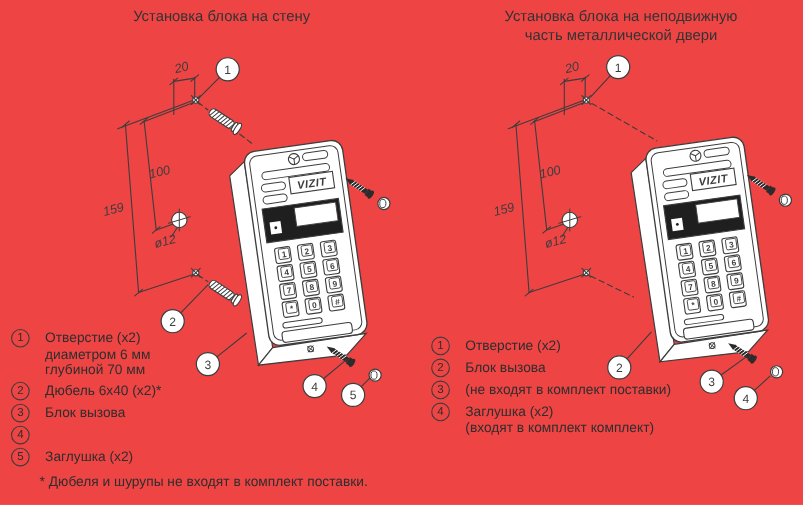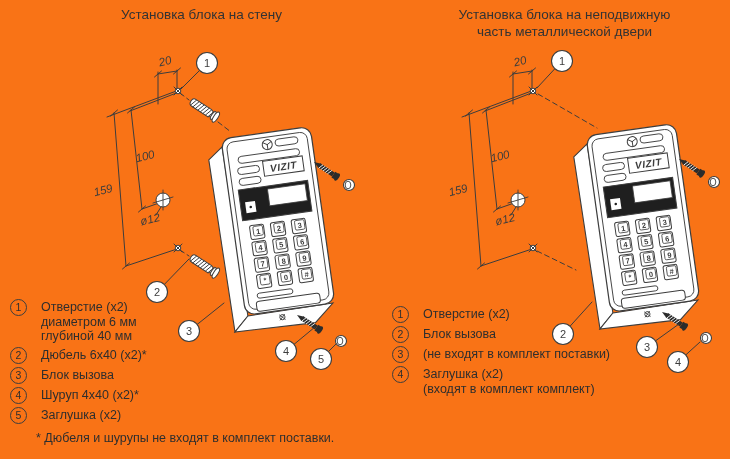--- a/index.html
+++ b/index.html
@@ -1,17 +1,17 @@
 <!DOCTYPE html>
 <html><head>
 <meta charset="utf-8">
 <style>
   html,body{margin:0;padding:0;background:#e8e8e8;}
   .stage{
-    position:relative;width:730px;height:459px;background:#f97316;
+    position:relative;width:730px;height:459px;background:#ef4444;
     font-family:"Liberation Sans",sans-serif;color:#2e2e2e;overflow:hidden;
   }
   .title{
     position:absolute;top:6px;width:363px;text-align:center;
     font-size:13.5px;line-height:17px;color:#333;
   }
   #title-left{left:20px;}
   #title-right{left:383px;}
   svg#drawing{position:absolute;left:0;top:0;}
   svg text{font-family:"Liberation Sans",sans-serif;fill:#3d3d3d;}
@@ -446,40 +446,37 @@
         </g>
       </g>
     </svg>
 
   <div class="legend" id="legend-left">
       <div class="legend-item">
         <div class="num">1</div>
         <div>
           <div><span>Отверстие (</span><b>x2</b><span>)</span></div>
           <div><span>диаметром 6 мм</span></div>
-          <div><span>глубиной 40 мм</span></div>
+          <div><span>глубиной 70 мм</span></div>
         </div>
       </div>
       <div class="legend-item">
         <div class="num">2</div>
         <div>
           <div><span>Дюбель 6x40 (</span><b>x2</b><span>)*</span></div>
         </div>
       </div>
       <div class="legend-item">
         <div class="num">3</div>
         <div>
           <div><span>Блок вызова</span></div>
         </div>
       </div>
       <div class="legend-item">
         <div class="num">4</div>
-        <div>
-          <div><span>Шуруп  4x40 (</span><b>x2</b><span>)*</span></div>
-        </div>
       </div>
       <div class="legend-item">
         <div class="num">5</div>
         <div>
           <div><span>Заглушка (</span><b>x2</b><span>)</span></div>
         </div>
       </div>
     </div>
   <div class="legend" id="legend-right">
       <div class="legend-item">

